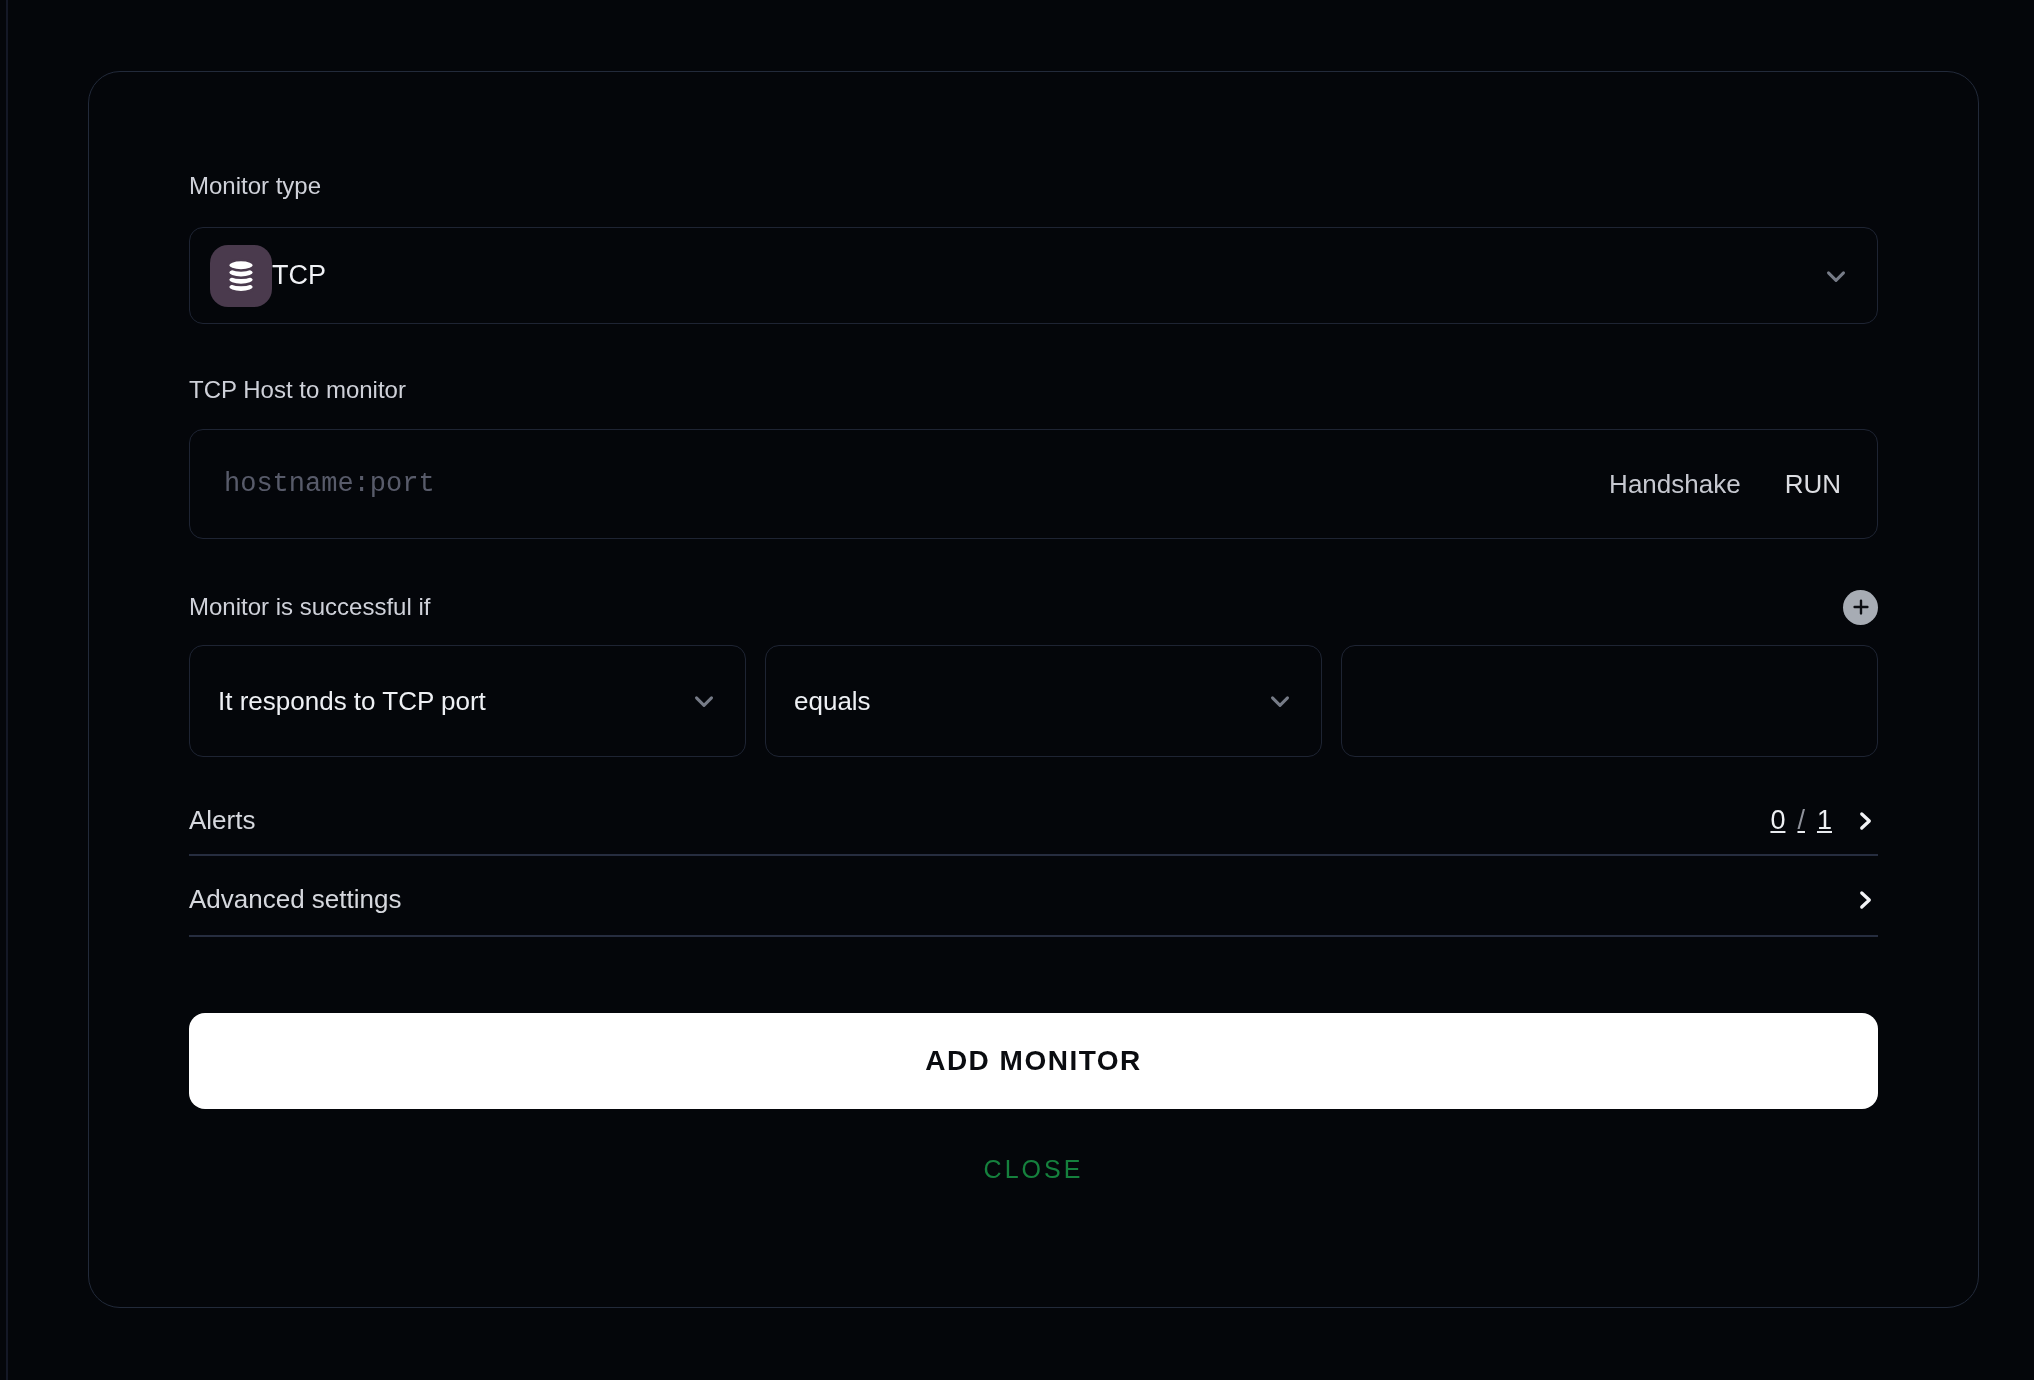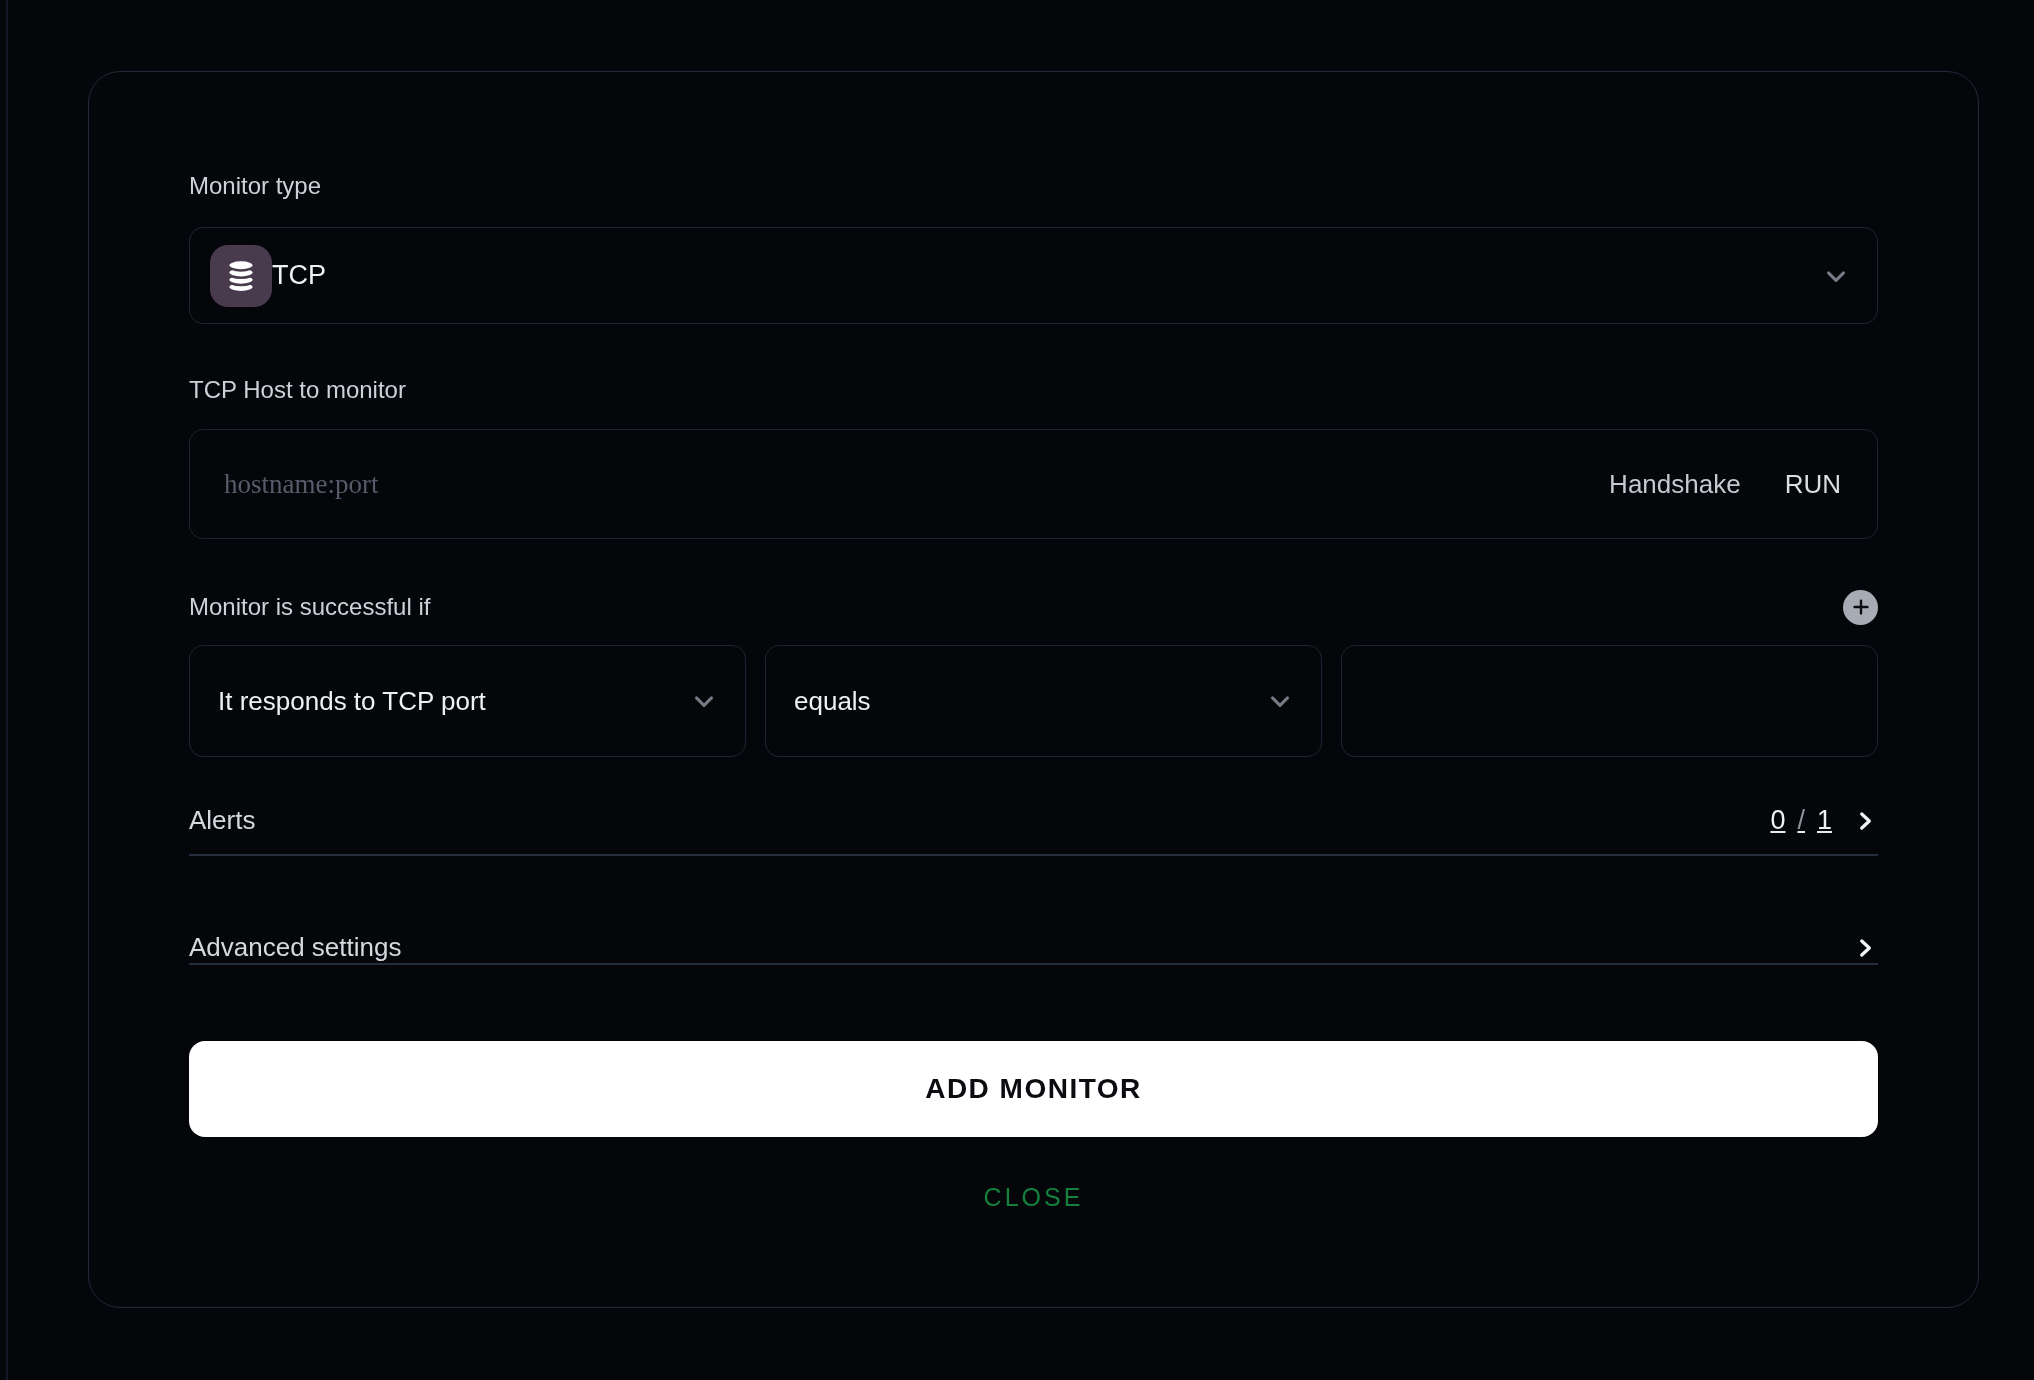--- a/index.html
+++ b/index.html
@@ -73,21 +73,21 @@
     border-radius: 14px;
     display: flex;
     align-items: center;
     padding: 0 36px 0 34px;
   }
   .host-input {
     flex: 1;
     background: transparent;
     border: none;
     outline: none;
-    font-family: Liberation Serif, serif;
+    font-family: Liberation Mono, monospace;
     font-size: 27px;
     color: #f97316;
   }
   .host-input::placeholder { color: #585b6a; opacity: 1; }
   .host-action {
     font-size: 26px;
     color: #c6c8d0;
     cursor: pointer;
     margin-left: 44px;
     background: none; border: none;
@@ -146,21 +146,21 @@
   }
   
   .section-row {
     display: flex;
     align-items: center;
     justify-content: space-between;
     border-bottom: 2px solid #262d3f;
     cursor: pointer;
   }
   .section-row.alerts { margin-top: 48px; padding-bottom: 18px; }
-  .section-row.advanced { margin-top: 76px; }
+  .section-row.advanced { margin-top: 28px; padding-bottom: 20px; }
   .section-label {
     font-size: 26px;
     color: #d6d8de;
   }
   .section-right {
     display: flex;
     align-items: center;
     gap: 20px;
     text-decoration: underline;
   }

